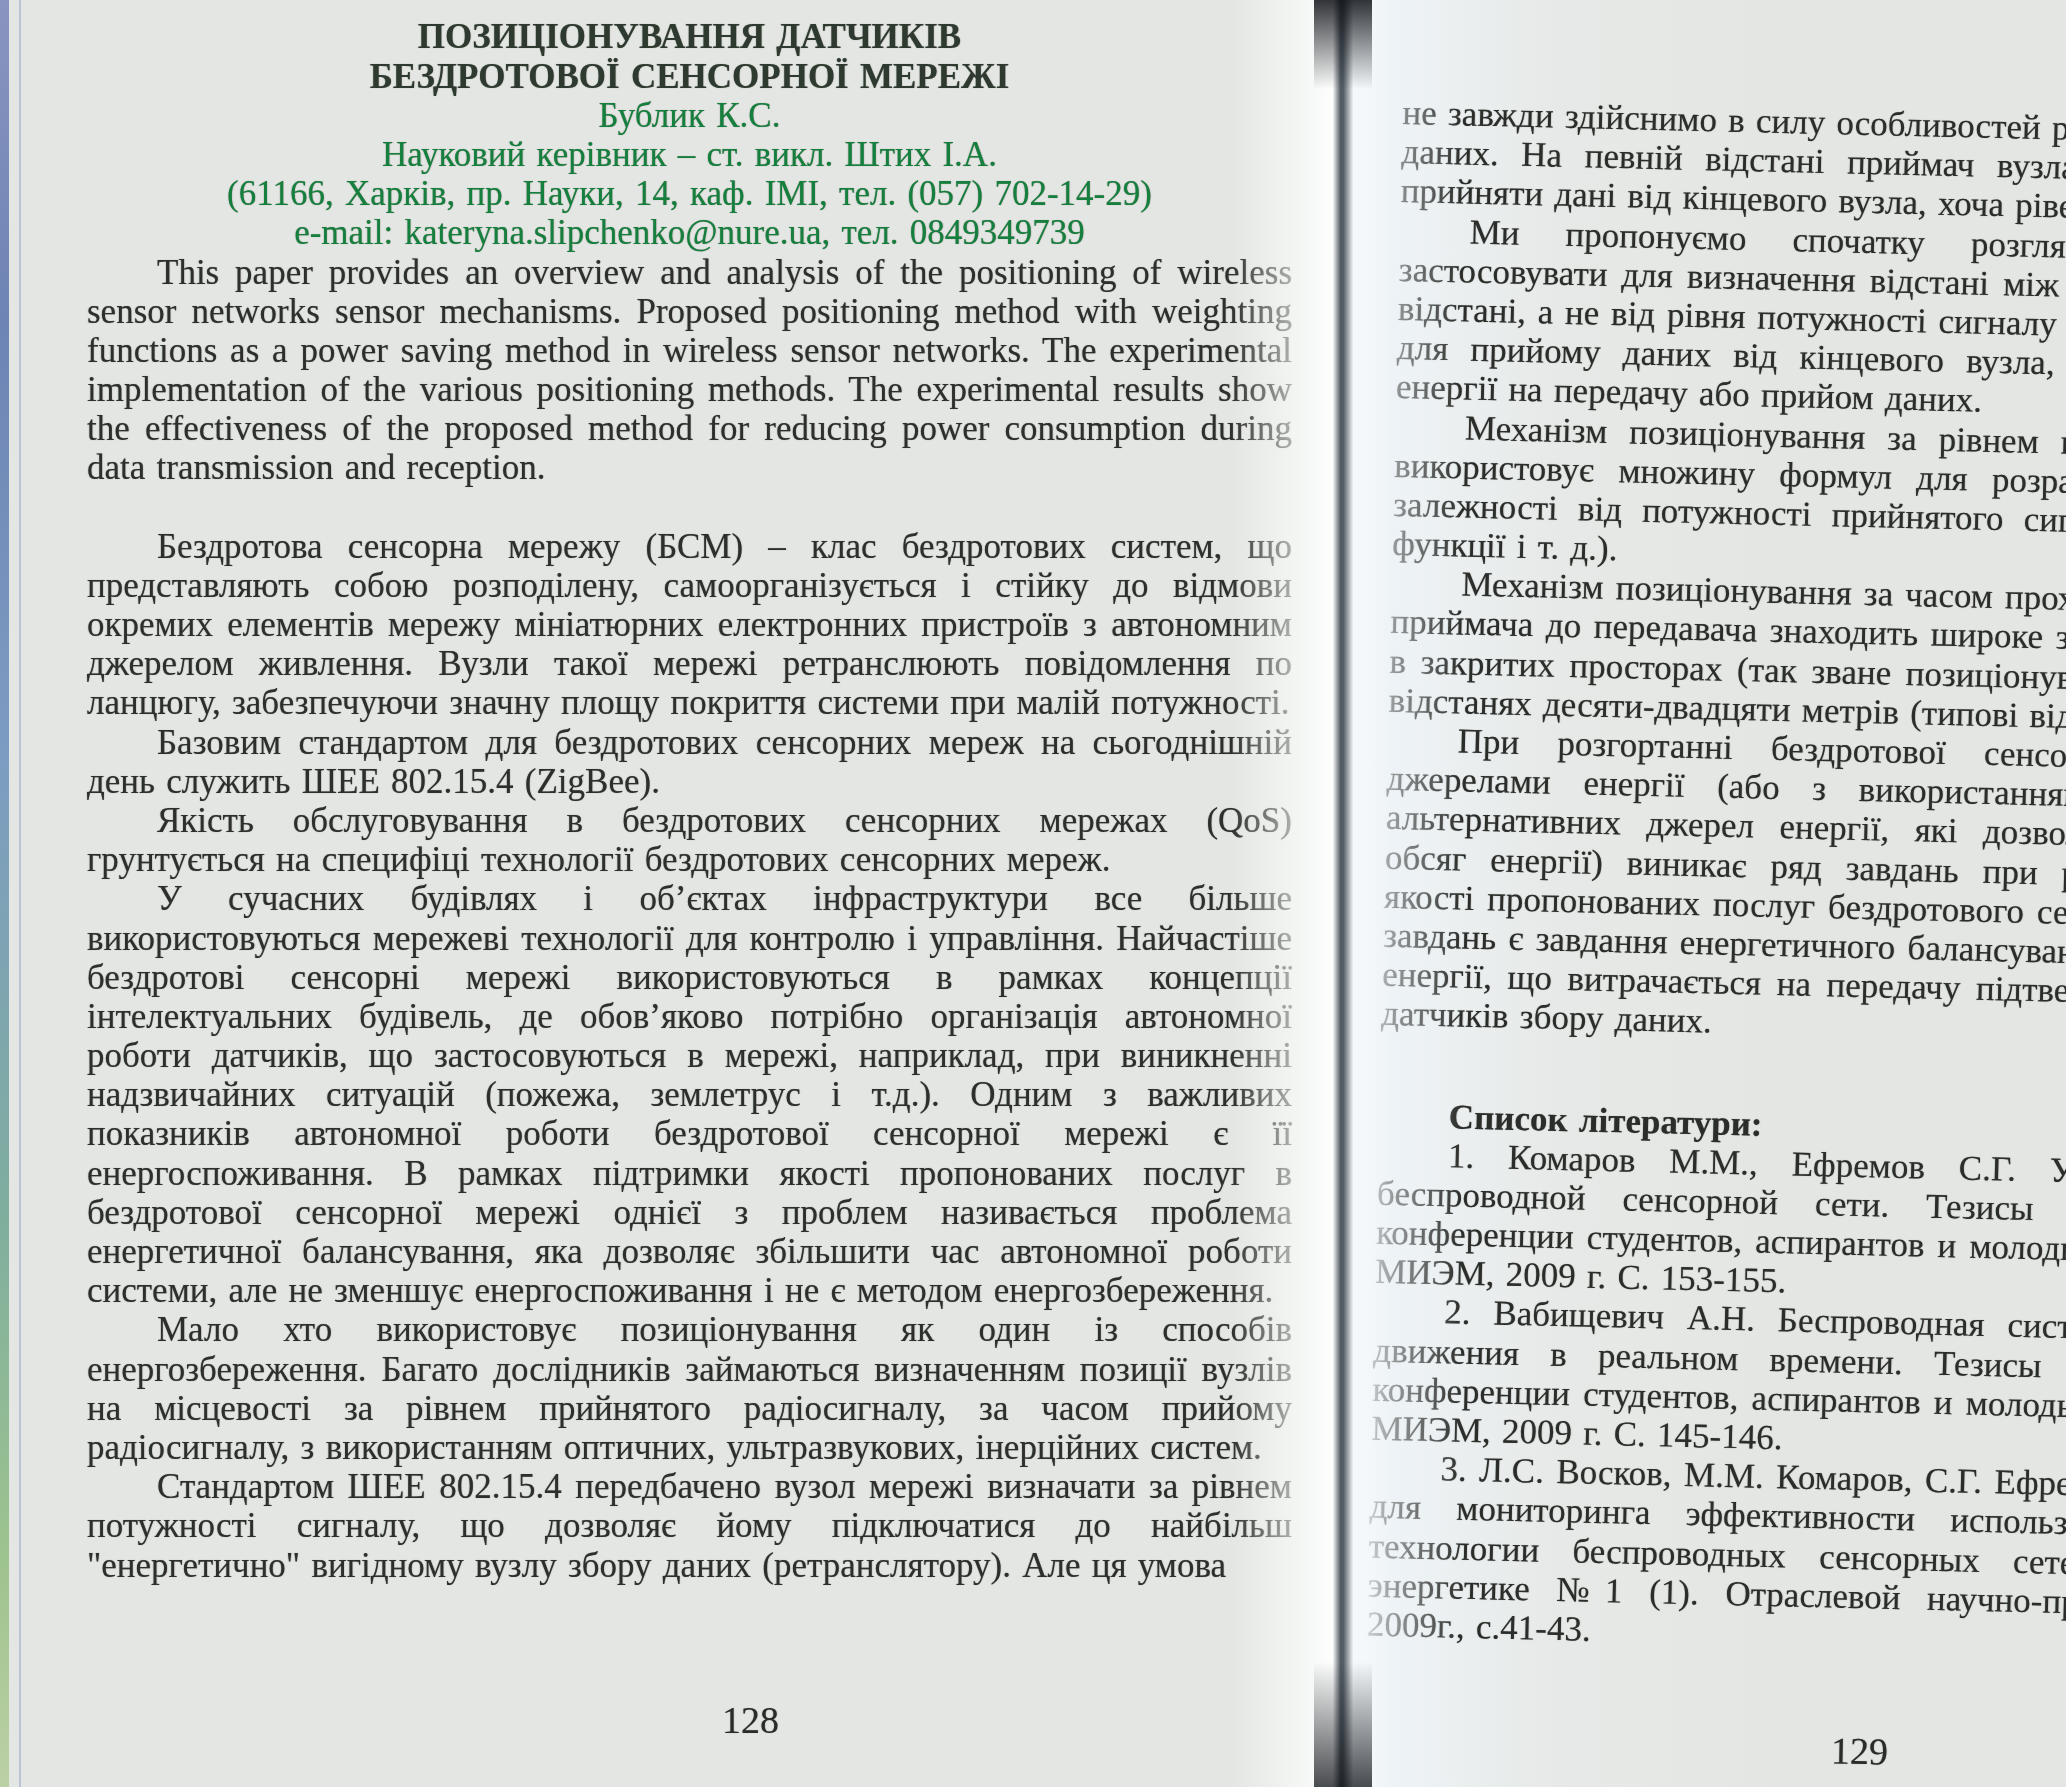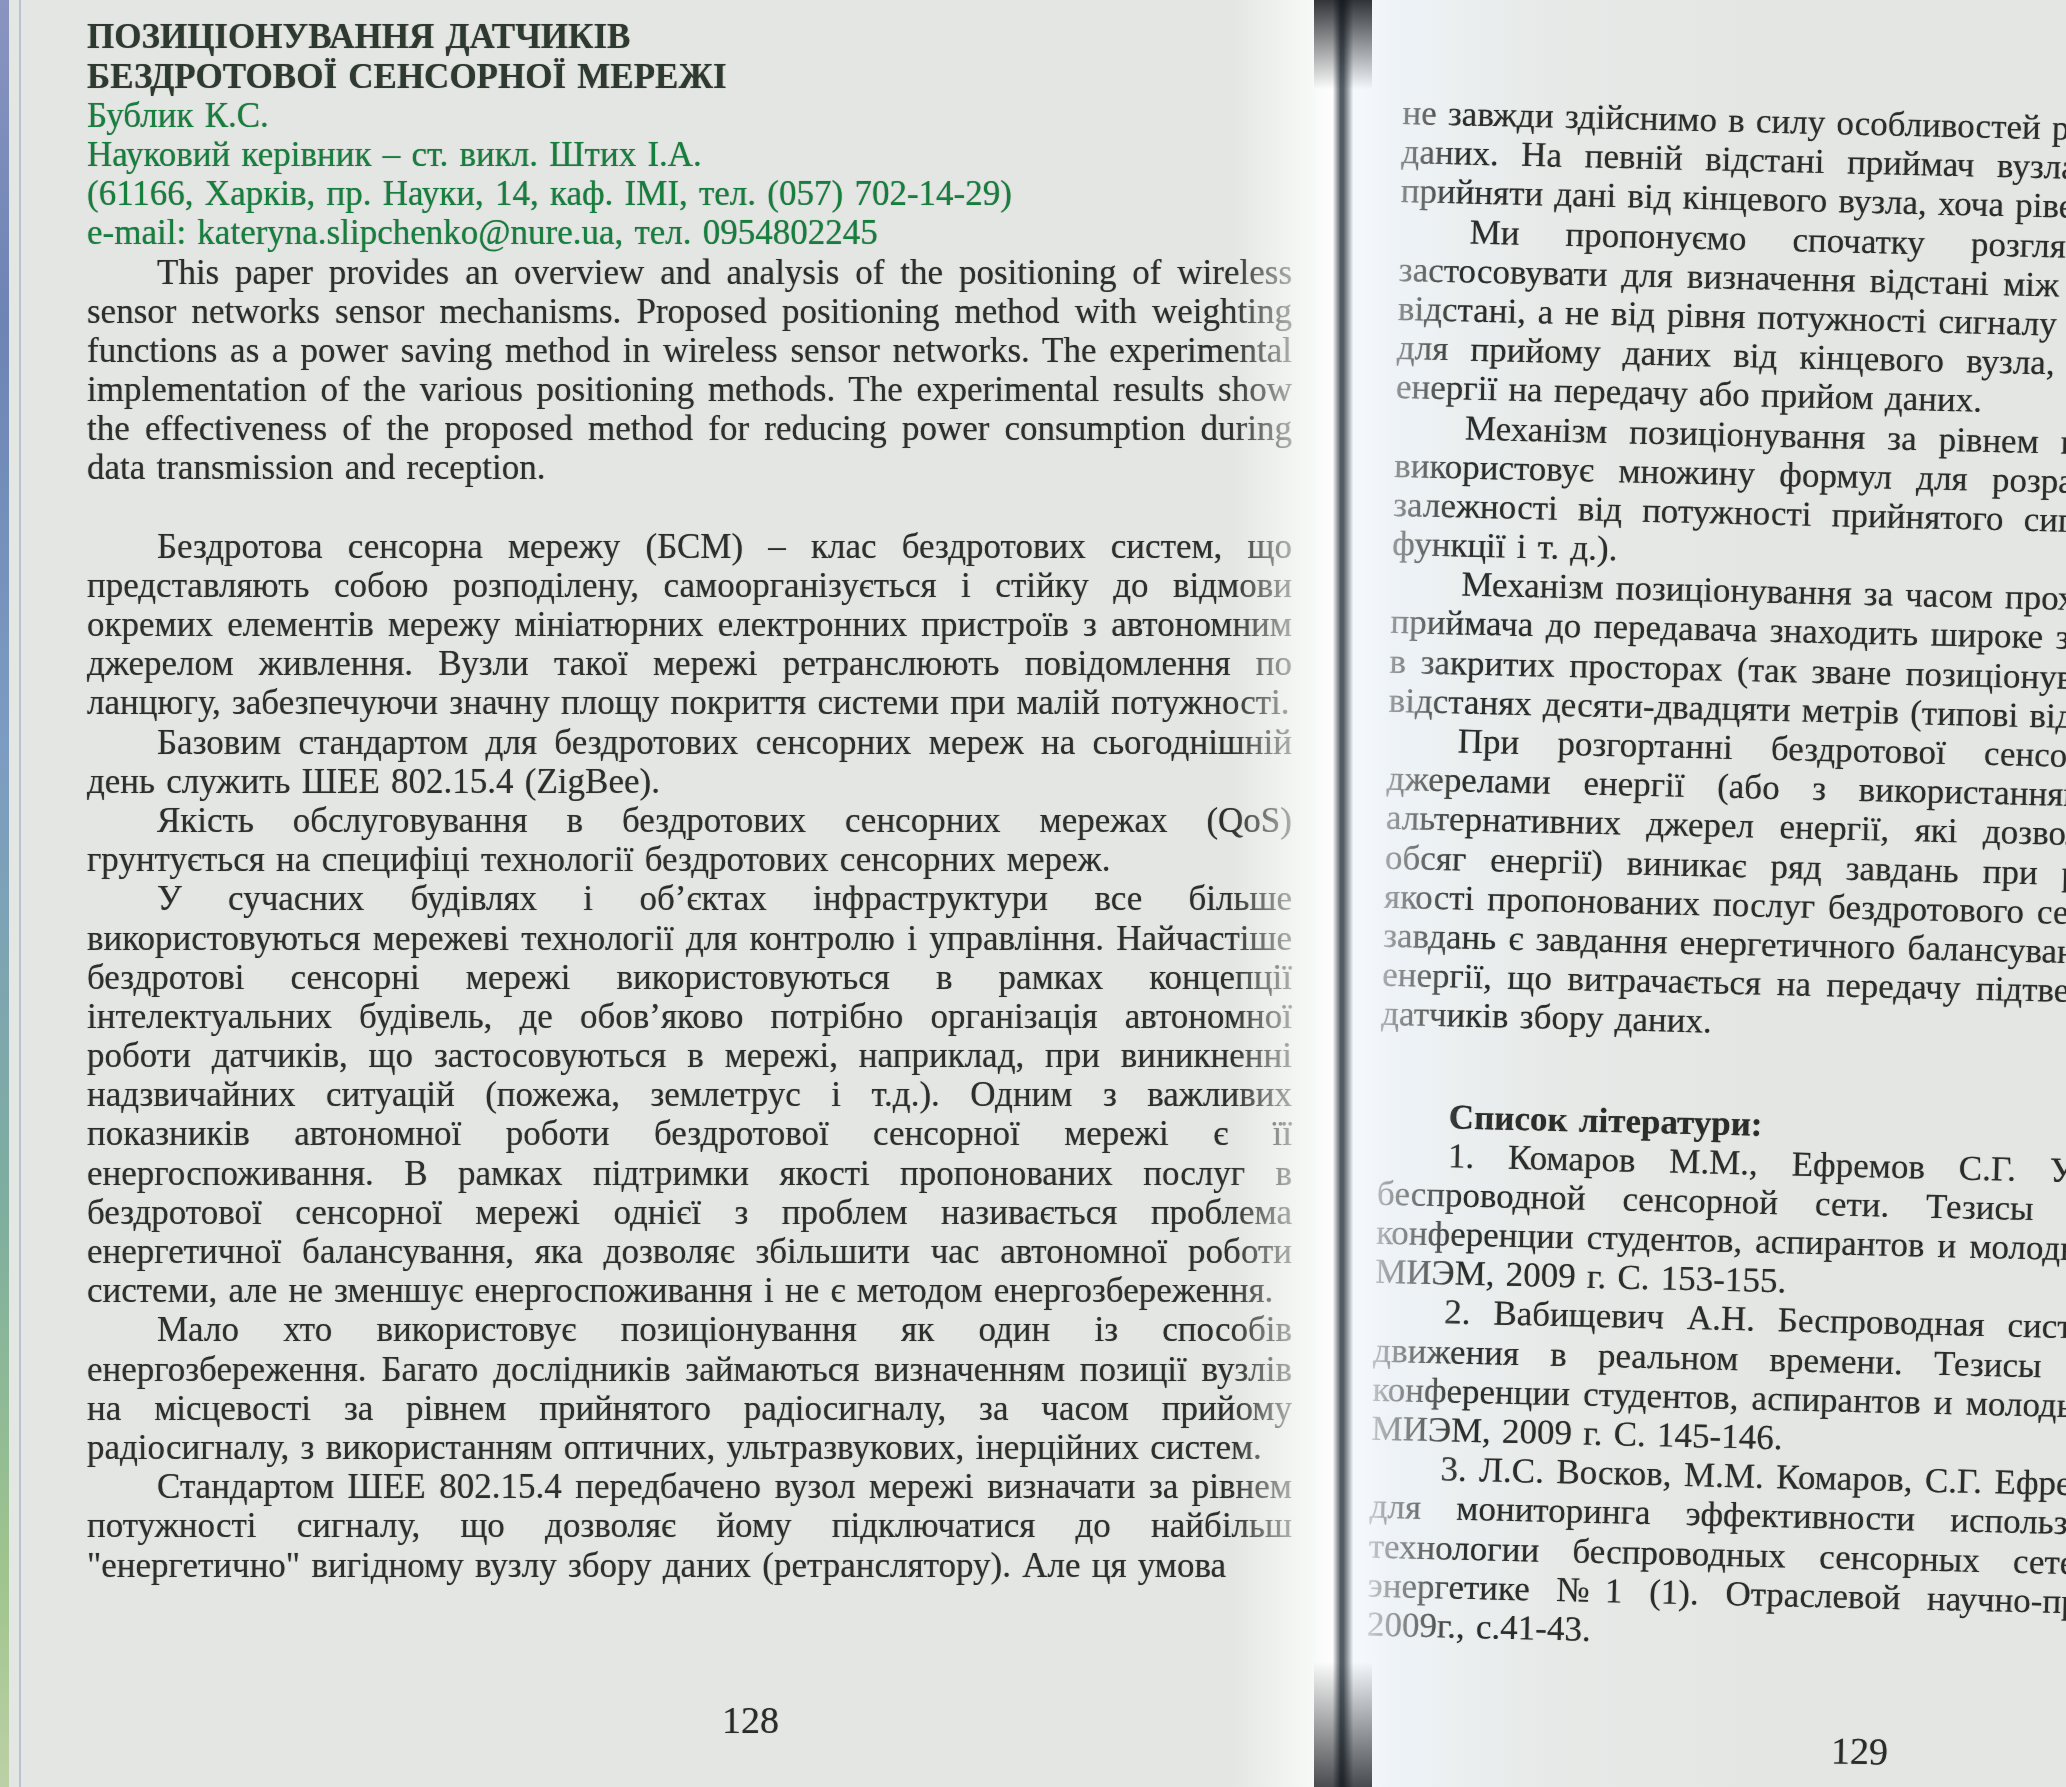--- a/index.html
+++ b/index.html
@@ -63,21 +63,21 @@
     font-size: 35px; line-height: 1.12;
     color: #2d2f2c; word-spacing: 2.5px;
   }
   .page-right {
     left: 1403px; top: 93px; width: 1176px;
     font-size: 35px; line-height: 1.12;
     color: #2b2d2a; word-spacing: 2.5px;
     transform: rotate(1.35deg); transform-origin: 0 0;
   }
 
-  .head { }
+  .head { text-align: center; }
   .head div { text-indent: 0; }
   .title-line { font-weight: bold; color: #2e3a2f; }
   .head-line { color: #15803d; }
 
   .abstract { margin-bottom: 39px !important; }
   .noindent { text-indent: 0 !important; }
 
   .refs-heading {
     font-weight: bold; margin-top: 62px !important;
     text-indent: 70px; text-align: left;
@@ -99,21 +99,21 @@
 
   <div class="right-cast"></div>
 
   <div class="page page-left">
     <div class="head">
       <div class="title-line">ПОЗИЦІОНУВАННЯ ДАТЧИКІВ</div>
       <div class="title-line">БЕЗДРОТОВОЇ СЕНСОРНОЇ МЕРЕЖІ</div>
       <div class="head-line">Бублик К.С.</div>
       <div class="head-line">Науковий керівник – ст. викл. Штих І.А.</div>
       <div class="head-line">(61166, Харків, пр. Науки, 14, каф. ІМІ, тел. (057) 702-14-29)</div>
-      <div class="head-line">e-mail: kateryna.slipchenko@nure.ua, тел. 0954802245</div>
+      <div class="head-line">e-mail: kateryna.slipchenko@nure.ua, тел. 0849349739</div>
     </div>
     <p class="abstract">This paper provides an overview and analysis of the positioning of wireless sensor networks sensor mechanisms. Proposed positioning method with weighting functions as a power saving method in wireless sensor networks. The experimental implementation of the various positioning methods. The experimental results show the effectiveness of the proposed method for reducing power consumption during data transmission and reception.</p>
     <p>Бездротова сенсорна мережу (БСМ) – клас бездротових систем, що представляють собою розподілену, самоорганізується і стійку до відмови окремих елементів мережу мініатюрних електронних пристроїв з автономним джерелом живлення. Вузли такої мережі ретранслюють повідомлення по ланцюгу, забезпечуючи значну площу покриття системи при малій потужності.</p>
     <p>Базовим стандартом для бездротових сенсорних мереж на сьогоднішній день служить ШЕЕ 802.15.4 (ZigBee).</p>
     <p>Якість обслуговування в бездротових сенсорних мережах (QoS) грунтується на специфіці технології бездротових сенсорних мереж.</p>
     <p>У сучасних будівлях і об’єктах інфраструктури все більше використовуються мережеві технології для контролю і управління. Найчастіше бездротові сенсорні мережі використовуються в рамках концепції інтелектуальних будівель, де обов’яково потрібно організація автономної роботи датчиків, що застосовуються в мережі, наприклад, при виникненні надзвичайних ситуацій (пожежа, землетрус і т.д.). Одним з важливих показників автономної роботи бездротової сенсорної мережі є її енергоспоживання. В рамках підтримки якості пропонованих послуг в бездротової сенсорної мережі однієї з проблем називається проблема енергетичної балансування, яка дозволяє збільшити час автономної роботи системи, але не зменшує енергоспоживання і не є методом енергозбереження.</p>
     <p>Мало хто використовує позиціонування як один із способів енергозбереження. Багато дослідників займаються визначенням позиції вузлів на місцевості за рівнем прийнятого радіосигналу, за часом прийому радіосигналу, з використанням оптичних, ультразвукових, інерційних систем.</p>
     <p>Стандартом ШЕЕ 802.15.4 передбачено вузол мережі визначати за рівнем потужності сигналу, що дозволяє йому підключатися до найбільш "енергетично" вигідному вузлу збору даних (ретранслятору). Але ця умова</p>
   </div>
 

